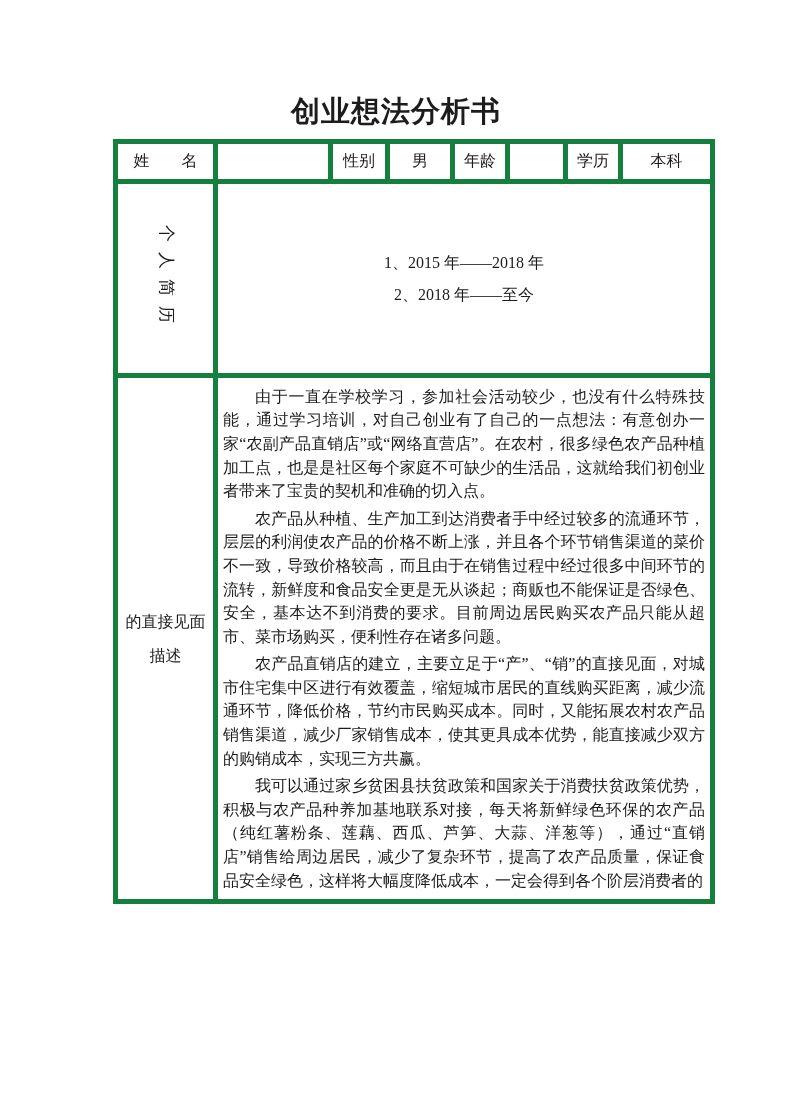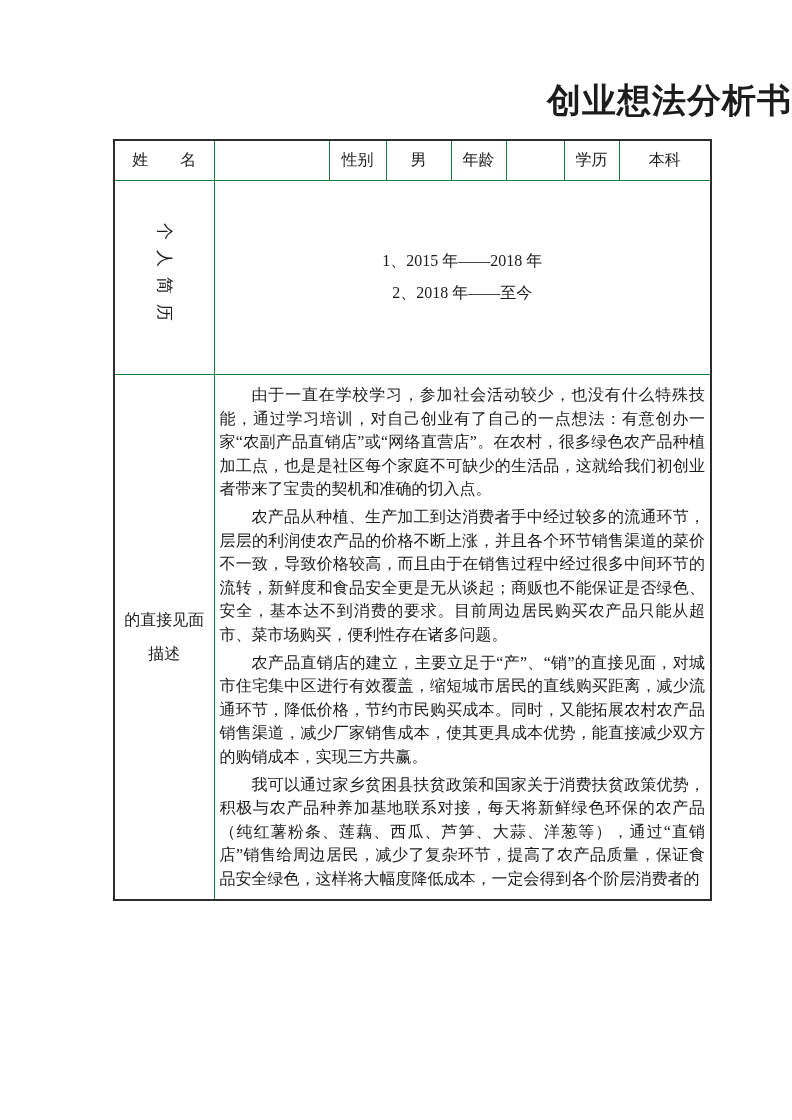--- a/index.html
+++ b/index.html
@@ -7,36 +7,36 @@
     position:relative;
     width:792px; height:1120px;
     margin:0 auto;
     background:#ffffff;
     font-family:"Liberation Serif","DejaVu Serif",serif;
     color:#1c1c1c;
     overflow:hidden;
   }
   .doc-title {
     position:absolute;
-    top:78px; left:0; width:100%;
-    text-align:right;
-    font-size:34px;
+    top:92px; left:0; width:100%;
+    text-align:center;
+    font-size:29px;
     font-weight:600;
     letter-spacing:1px;
   }
   table.form {
     position:absolute;
     left:113px; top:139px;
     width:597px;
     border-collapse:collapse;
     table-layout:fixed;
     border:2px solid #2c2c2c;
   }
   table.form td {
-    border:1px solid #15803d;
+    border:5px solid #15803d;
     font-size:16px;
     text-align:center;
     vertical-align:middle;
     padding:1px;
     overflow:hidden;
   }
   tr.r1 { height:40px; }
   tr.r2 { height:83px; }
   tr.r3 { height:40px; }
   tr.r4 { height:194px; }

